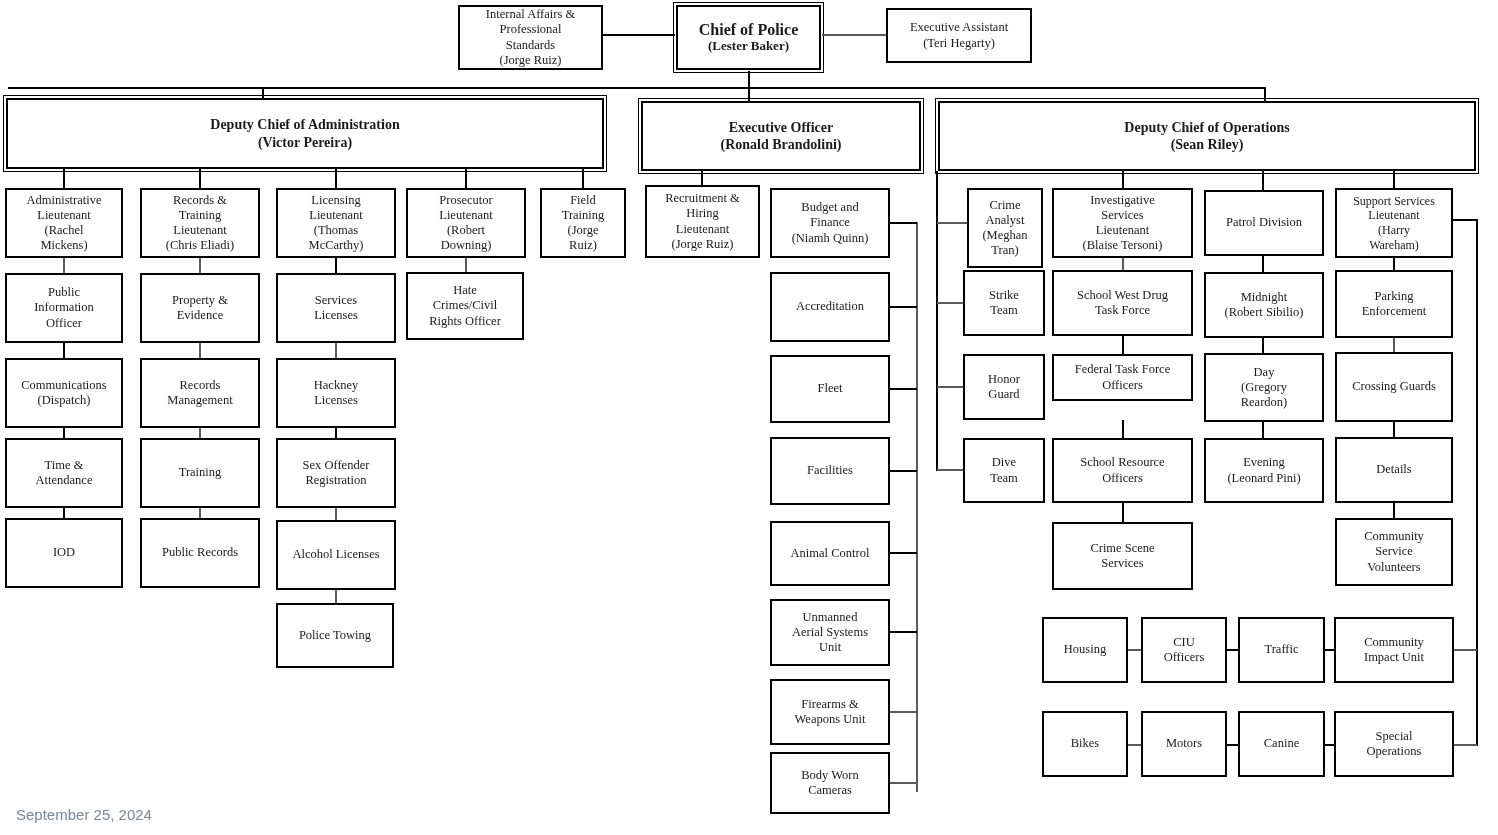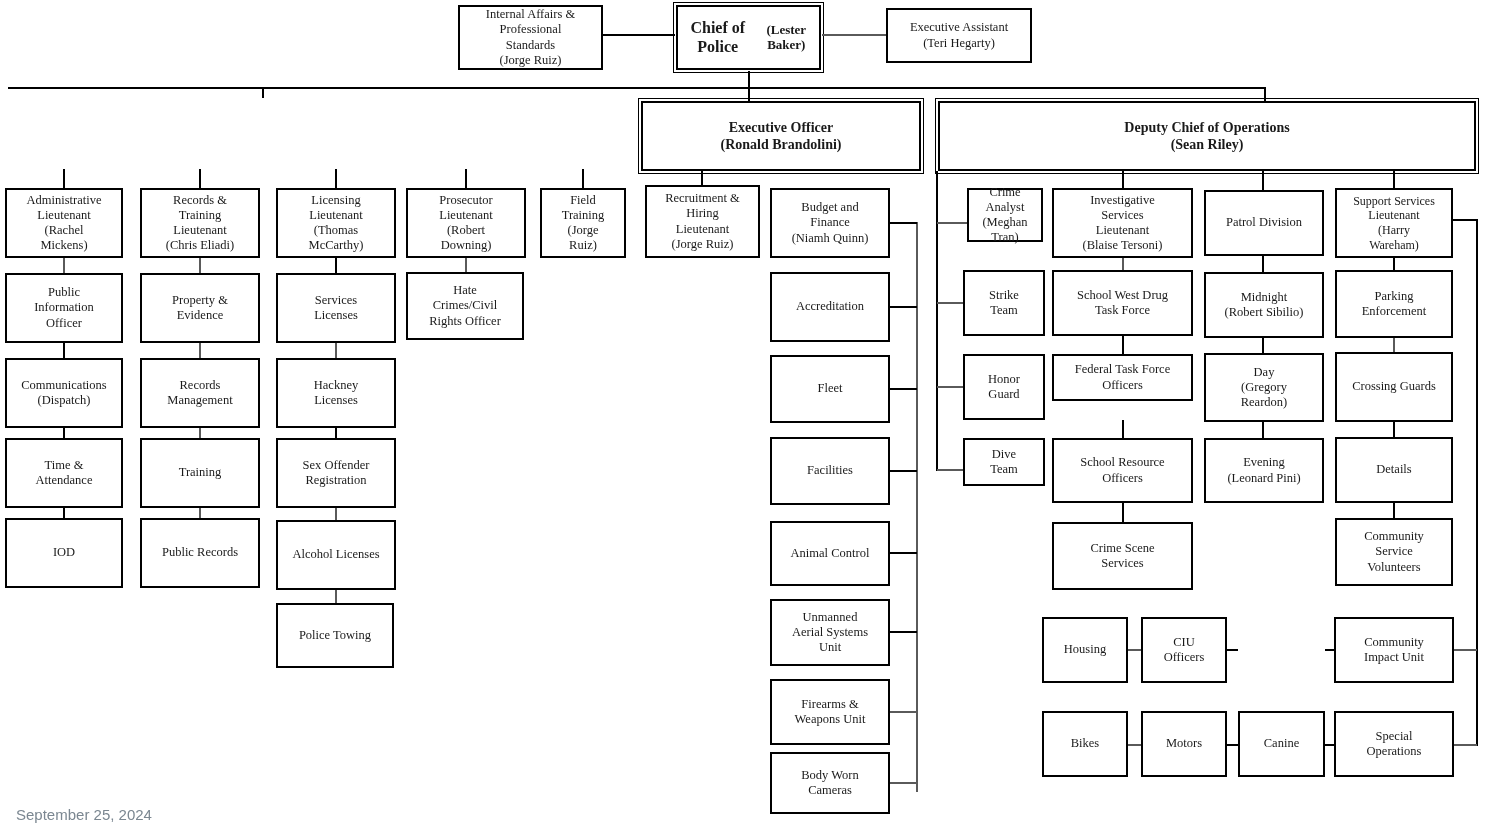--- a/index.html
+++ b/index.html
@@ -4,21 +4,21 @@
 <style>
   html,body{margin:0;padding:0;background:#fff;}
   .canvas{position:relative;width:1498px;height:835px;background:#fff;overflow:hidden;
           font-family:"Liberation Serif",serif;color:#1a1a1a;}
   .box{position:absolute;box-sizing:border-box;border:2px solid #000;background:#fff;
        display:flex;align-items:center;justify-content:center;text-align:center;
        white-space:pre-line;font-size:12.5px;line-height:1.22;padding:1px 2px;}
   .bold{font-weight:normal;border-width:2.5px;}
   .dbl{border:2.5px solid #000;outline:1px solid #000;outline-offset:2px;
        font-weight:bold;font-size:14px;}
-  .chiefbox{flex-direction:row;}
+  .chiefbox{flex-direction:column;}
   .chief-title{font-size:16px;font-weight:bold;line-height:1.15;}
   .chief-name{font-size:13px;font-weight:bold;line-height:1.15;}
   .smallcaps{font-size:12px;}
   .vl{position:absolute;width:2px;background:#000;}
   .hl{position:absolute;height:2px;background:#000;}
   .g{background:#5a5a5a;}
   .date{position:absolute;left:16px;top:806px;font-family:"Liberation Sans",sans-serif;
         font-size:15px;color:#7b8791;}
 </style>
 </head>
@@ -30,20 +30,22 @@
 Professional
 Standards
 (Jorge Ruiz)</div>
   <div class="box dbl chiefbox" style="left:676px;top:5px;width:145px;height:65px">
     <div class="chief-title">Chief of Police</div>
     <div class="chief-name">(Lester Baker)</div>
   </div>
   <div class="box" style="left:886px;top:8px;width:146px;height:55px">Executive Assistant
 (Teri Hegarty)</div>
 
+  <div class="box dbl" style="left:6px;top:98px;width:598px;height:71px">Deputy Chief of Administration
+(Victor Pereira)</div>
   <div class="box dbl" style="left:641px;top:101px;width:280px;height:70px">Executive Officer
 (Ronald Brandolini)</div>
   <div class="box dbl" style="left:938px;top:101px;width:538px;height:70px">Deputy Chief of Operations
 (Sean Riley)</div>
 
   <div class="box bold" style="left:5px;top:188px;width:118px;height:70px">Administrative
 Lieutenant
 (Rachel
 Mickens)</div>
   <div class="box bold" style="left:140px;top:188px;width:120px;height:70px">Records &amp;
@@ -104,39 +106,39 @@
   <div class="box" style="left:770px;top:437px;width:120px;height:68px">Facilities</div>
   <div class="box" style="left:770px;top:521px;width:120px;height:65px">Animal Control</div>
   <div class="box" style="left:770px;top:599px;width:120px;height:67px">Unmanned
 Aerial Systems
 Unit</div>
   <div class="box" style="left:770px;top:679px;width:120px;height:66px">Firearms &amp;
 Weapons Unit</div>
   <div class="box" style="left:770px;top:752px;width:120px;height:62px">Body Worn
 Cameras</div>
 
-  <div class="box bold" style="left:967px;top:188px;width:76px;height:54px">Crime
+  <div class="box bold" style="left:967px;top:188px;width:76px;height:80px">Crime
 Analyst
 (Meghan
 Tran)</div>
   <div class="box bold" style="left:1052px;top:188px;width:141px;height:70px">Investigative
 Services
 Lieutenant
 (Blaise Tersoni)</div>
   <div class="box bold" style="left:1204px;top:190px;width:120px;height:66px">Patrol Division</div>
   <div class="box bold smallcaps" style="left:1335px;top:188px;width:118px;height:70px">Support Services
 Lieutenant
 (Harry
 Wareham)</div>
 
   <div class="box" style="left:963px;top:270px;width:82px;height:66px">Strike
 Team</div>
   <div class="box" style="left:963px;top:354px;width:82px;height:66px">Honor
 Guard</div>
-  <div class="box" style="left:963px;top:438px;width:82px;height:48px">Dive
+  <div class="box" style="left:963px;top:438px;width:82px;height:65px">Dive
 Team</div>
 
   <div class="box" style="left:1052px;top:270px;width:141px;height:66px">School West Drug
 Task Force</div>
   <div class="box" style="left:1052px;top:354px;width:141px;height:47px">Federal Task Force
 Officers</div>
   <div class="box" style="left:1052px;top:438px;width:141px;height:65px">School Resource
 Officers</div>
   <div class="box" style="left:1052px;top:522px;width:141px;height:68px">Crime Scene
 Services</div>
@@ -153,20 +155,21 @@
 Enforcement</div>
   <div class="box" style="left:1335px;top:352px;width:118px;height:70px">Crossing Guards</div>
   <div class="box" style="left:1335px;top:437px;width:118px;height:66px">Details</div>
   <div class="box" style="left:1335px;top:518px;width:118px;height:68px">Community
 Service
 Volunteers</div>
 
   <div class="box" style="left:1042px;top:617px;width:86px;height:66px">Housing</div>
   <div class="box" style="left:1141px;top:617px;width:86px;height:66px">CIU
 Officers</div>
+  <div class="box" style="left:1238px;top:617px;width:87px;height:66px">Traffic</div>
   <div class="box" style="left:1334px;top:617px;width:120px;height:66px">Community
 Impact Unit</div>
   <div class="box" style="left:1042px;top:711px;width:86px;height:66px">Bikes</div>
   <div class="box" style="left:1141px;top:711px;width:86px;height:66px">Motors</div>
   <div class="box" style="left:1238px;top:711px;width:87px;height:66px">Canine</div>
   <div class="box" style="left:1334px;top:711px;width:120px;height:66px">Special
 Operations</div>
 
   <div class="hl" style="left:603px;top:34px;width:72px"></div>
   <div class="hl g" style="left:822px;top:34px;width:64px"></div>

